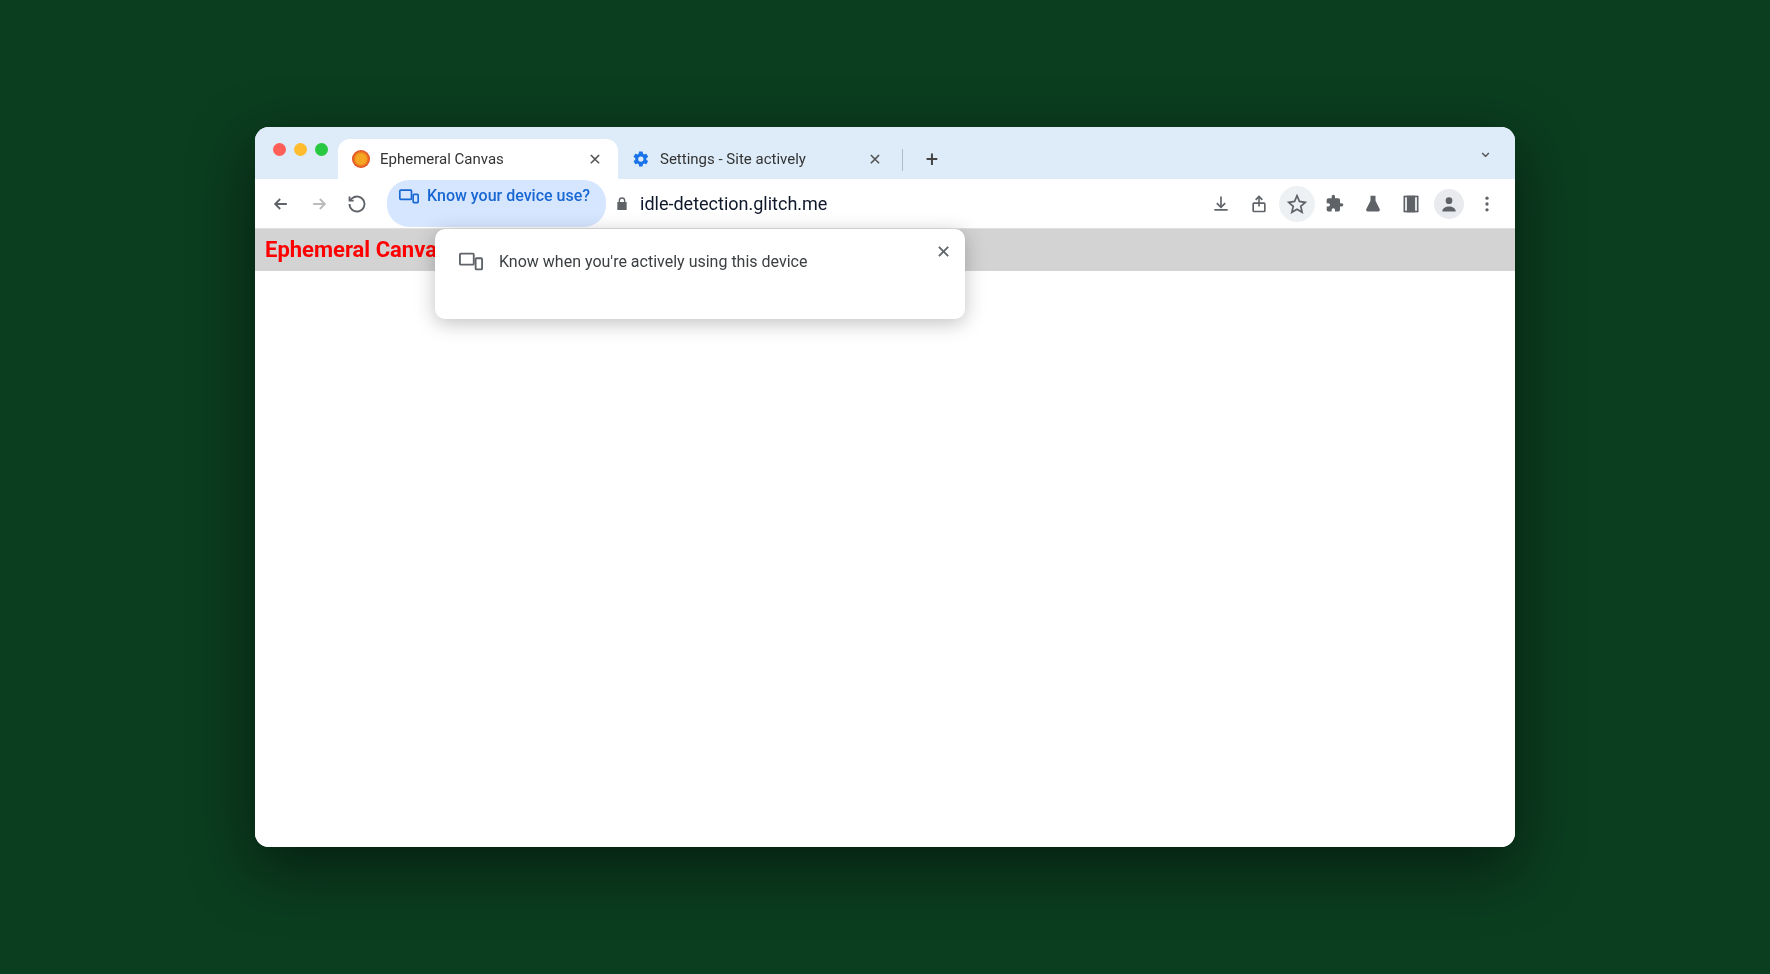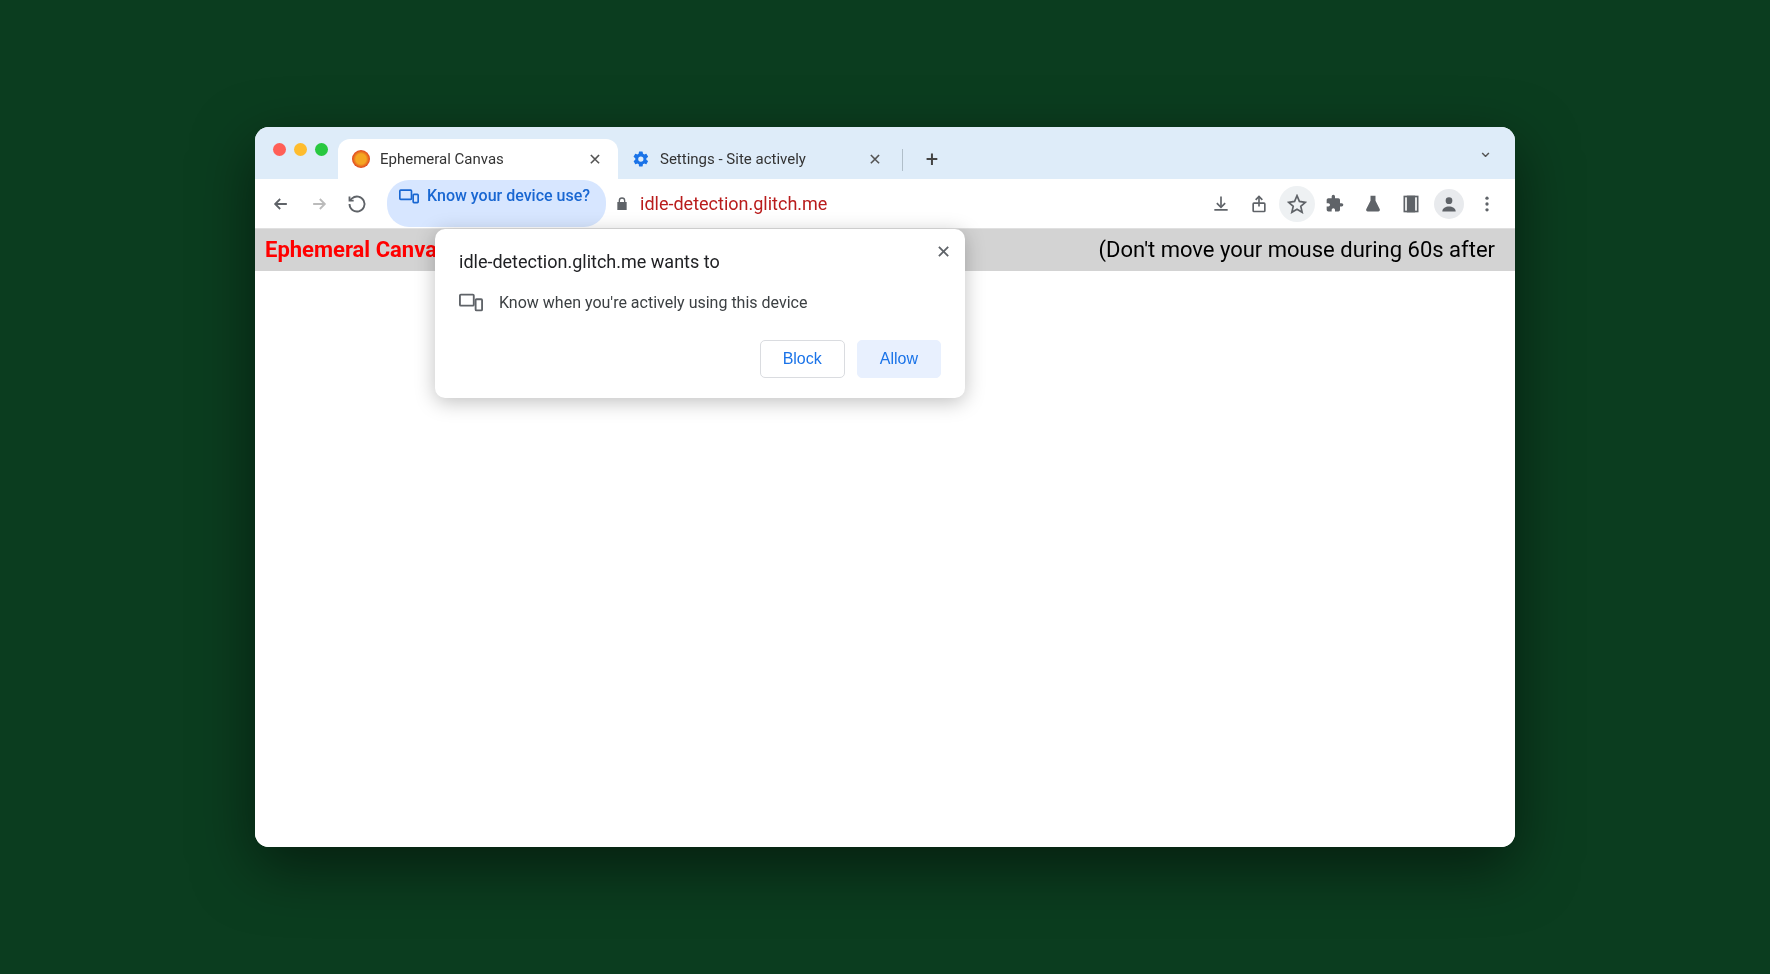--- a/index.html
+++ b/index.html
@@ -84,21 +84,21 @@
   padding:6px 16px 22px 12px;
   display:flex;
   align-items:center;
   gap:8px;
   color:#1967d2;
   font-size:16px;
   font-weight:500;
   cursor:pointer;
 }
 .permission-chip svg { stroke:#1967d2; }
-.addr { display:flex; align-items:center; gap:10px; font-size:18px; color:#b91c1c; flex:1; }
+.addr { display:flex; align-items:center; gap:10px; font-size:18px; color:#0f172a; flex:1; }
 .lock { width:16px; height:18px; }
 .toolbar-icons { display:flex; align-items:center; gap:2px; }
 .ticon { width:36px; height:36px; display:flex; align-items:center; justify-content:center; color:#5f6368; border-radius:50%; cursor:pointer; }
 .ticon.star { background:#eef1f3; }
 .ticon svg { width:20px; height:20px; }
 .profile { background:#e8eaed; border-radius:50%; width:30px; height:30px; display:flex; align-items:center; justify-content:center; }
 .content { flex:1; background:#fff; position:relative; }
 .page-header {
   background:#d3d3d3;
   padding:8px 10px;
@@ -254,33 +254,27 @@
             <circle cx="12" cy="12" r="2"></circle>
             <circle cx="12" cy="19" r="2"></circle>
           </svg>
       </div>
     </div>
   </div>
 
   <div class="content">
     <div class="page-header">
       <div class="page-title">Ephemeral Canvas</div>
-      <div class="page-note">(Don't move your mouse during 60s after</div>
     </div>
 
     <div class="permission-popup">
       <div class="pclose">✕</div>
-      <div class="ptitle">idle-detection.glitch.me wants to</div>
       <div class="prow">
         <svg width="24" height="20" viewBox="0 0 26 20" fill="none" stroke-width="2">
             <rect x="1" y="2" width="15" height="12" rx="1"></rect>
             <rect x="18" y="7" width="7" height="12" rx="1"></rect>
           </svg>
         <span>Know when you're actively using this device</span>
       </div>
-      <div class="pactions">
-        <button class="pbtn">Block</button>
-        <button class="pbtn allow">Allow</button>
-      </div>
     </div>
   </div>
 
 </div>
 
 </body></html>

